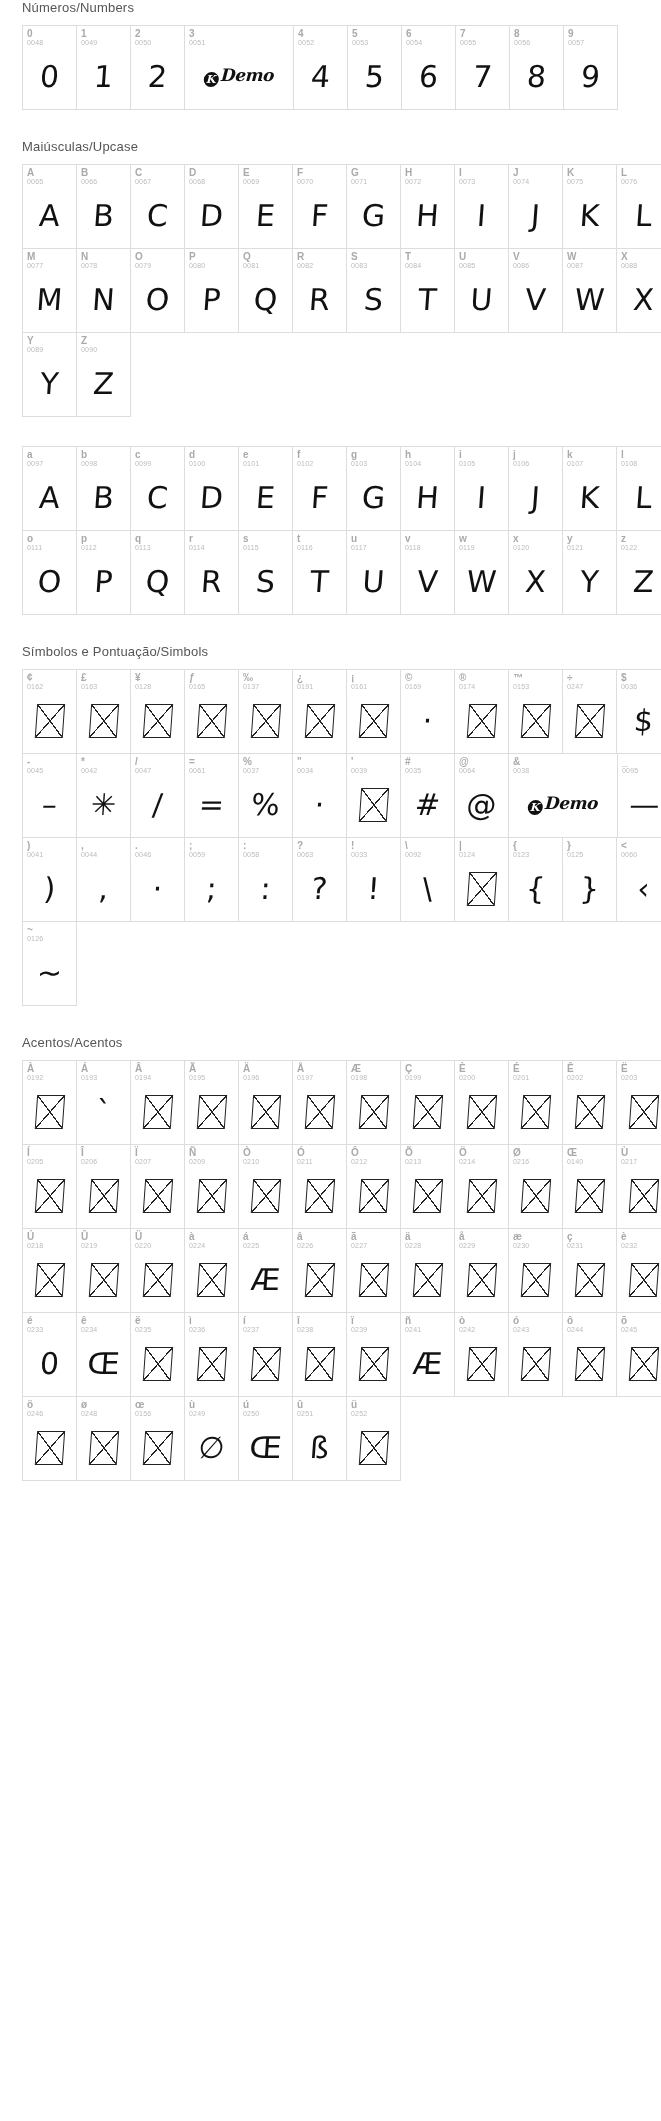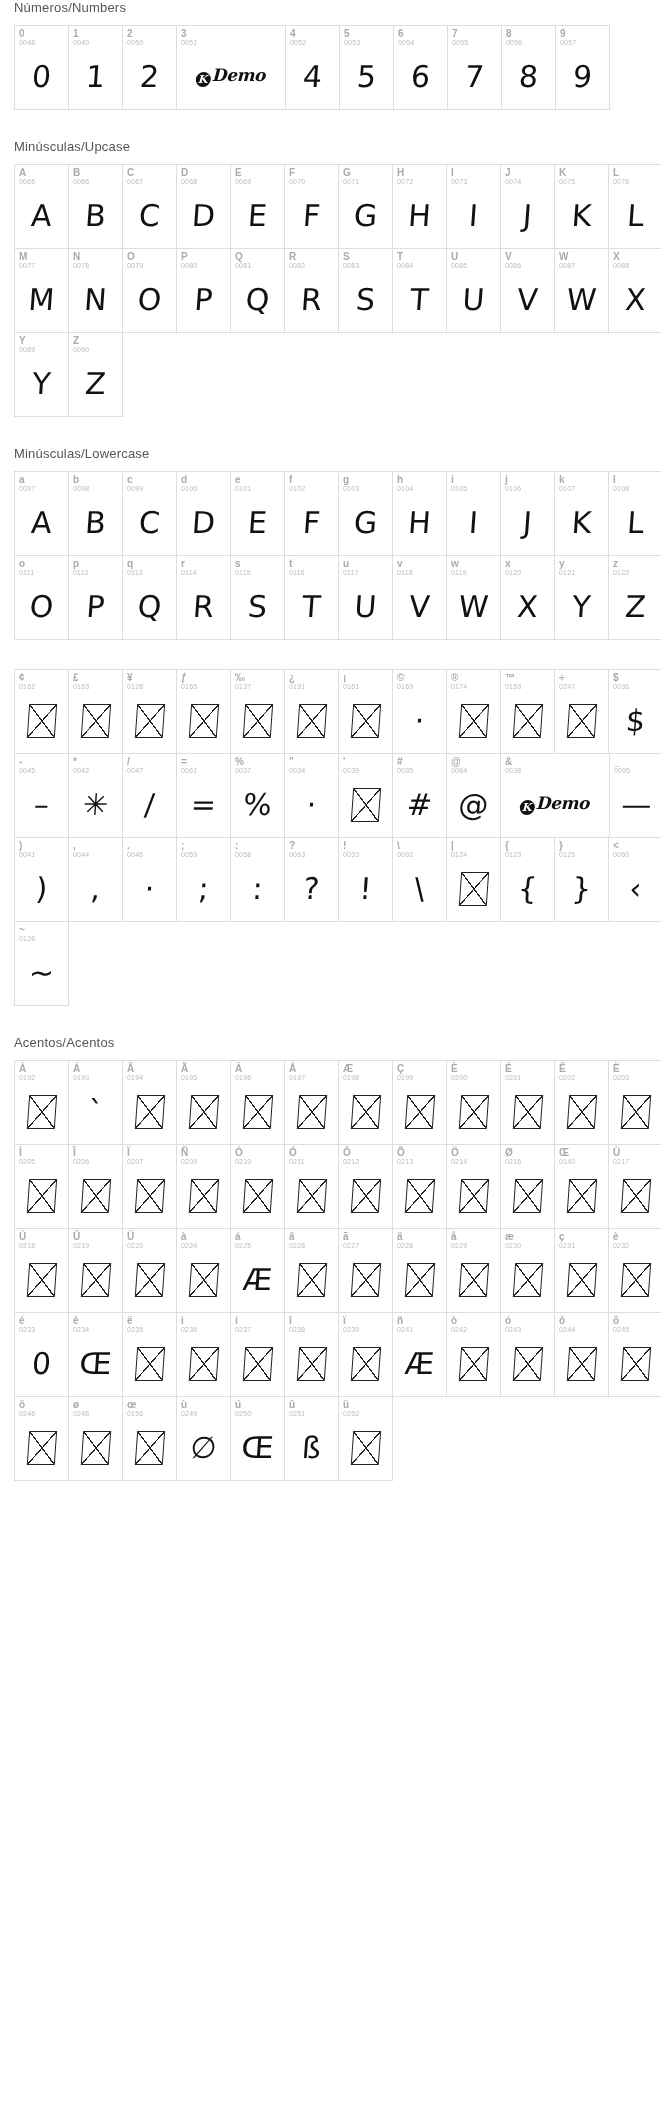--- a/index.html
+++ b/index.html
@@ -11,21 +11,21 @@
     width: 661px;
     font-family: "Liberation Sans", sans-serif;
     color: #333333;
   }
   .page {
     width: 661px;
     box-sizing: border-box;
     padding: 0 0 20px 0;
   }
   .section {
-    margin: 0 0 30px 0;
+    margin: 0 0 30px 8px;
   }
   .section-title {
     font-size: 13px;
     color: #555555;
     padding: 0 0 10px 14px;
     font-weight: normal;
     letter-spacing: 0.2px;
   }
   .glyph-grid {
     display: flex;
@@ -186,21 +186,21 @@
             </div>
             <div class="cell">
               <div class="char-label">9</div>
               <div class="code-label">0057</div>
               <div class="glyph handwritten">9</div>
             </div>
           </div>
         </div>
       </div>
       <div class="section">
-        <div class="section-title">Minúsculas/Upcase</div>
+        <div class="section-title">Maiúsculas/Upcase</div>
         <div class="glyph-grid">
           <div class="row">
             <div class="cell">
               <div class="char-label">A</div>
               <div class="code-label">0065</div>
               <div class="glyph handwritten">A</div>
             </div>
             <div class="cell">
               <div class="char-label">B</div>
               <div class="code-label">0066</div>
@@ -327,21 +327,20 @@
             </div>
             <div class="cell">
               <div class="char-label">Z</div>
               <div class="code-label">0090</div>
               <div class="glyph handwritten">Z</div>
             </div>
           </div>
         </div>
       </div>
       <div class="section">
-        <div class="section-title">Minúsculas/Lowercase</div>
         <div class="glyph-grid">
           <div class="row">
             <div class="cell">
               <div class="char-label">a</div>
               <div class="code-label">0097</div>
               <div class="glyph handwritten">A</div>
             </div>
             <div class="cell">
               <div class="char-label">b</div>
               <div class="code-label">0098</div>
@@ -456,20 +455,21 @@
             </div>
             <div class="cell">
               <div class="char-label">z</div>
               <div class="code-label">0122</div>
               <div class="glyph handwritten">Z</div>
             </div>
           </div>
         </div>
       </div>
       <div class="section">
+        <div class="section-title">Símbolos e Pontuação/Simbols</div>
         <div class="glyph-grid">
           <div class="row">
             <div class="cell">
               <div class="char-label">¢</div>
               <div class="code-label">0162</div>
               <div class="glyph handwritten">
                 <span class="notdef"></span>
               </div>
             </div>
             <div class="cell">

